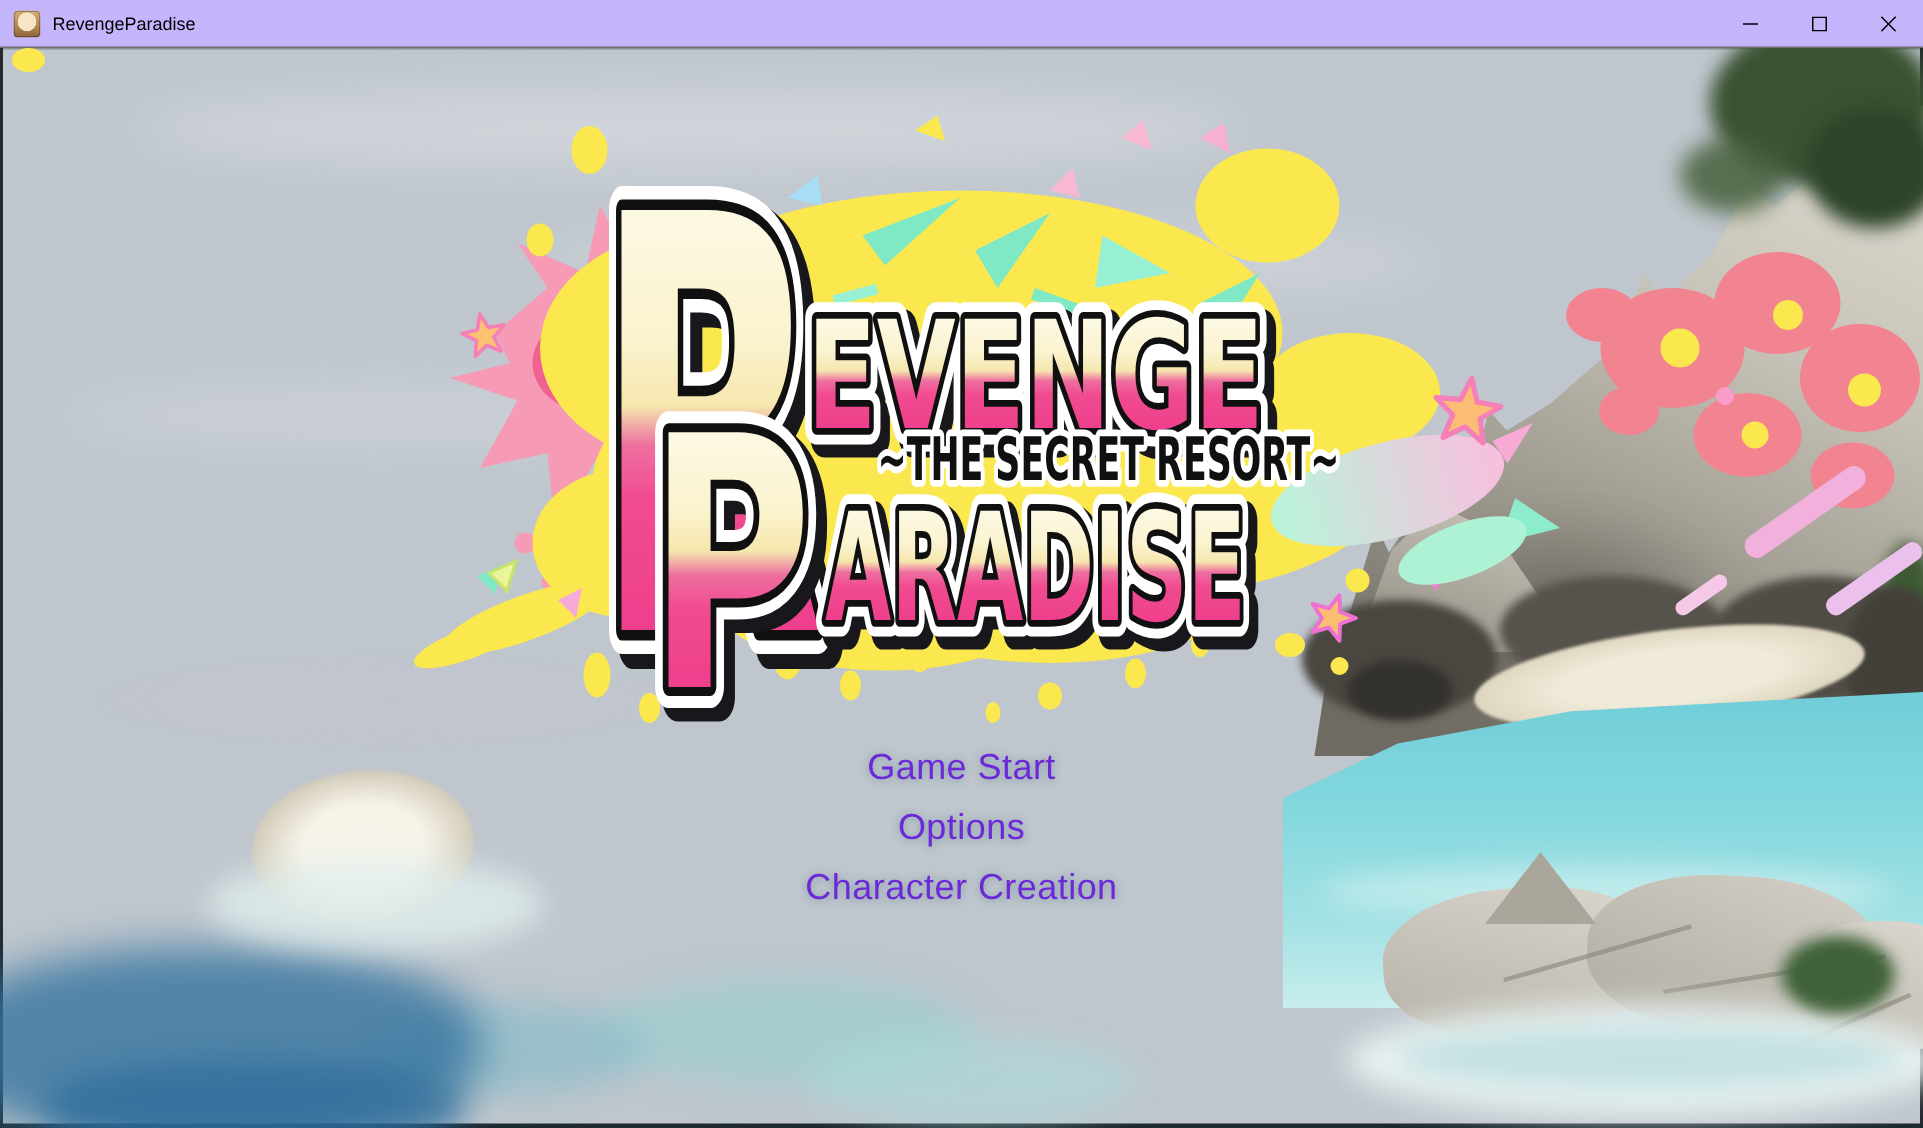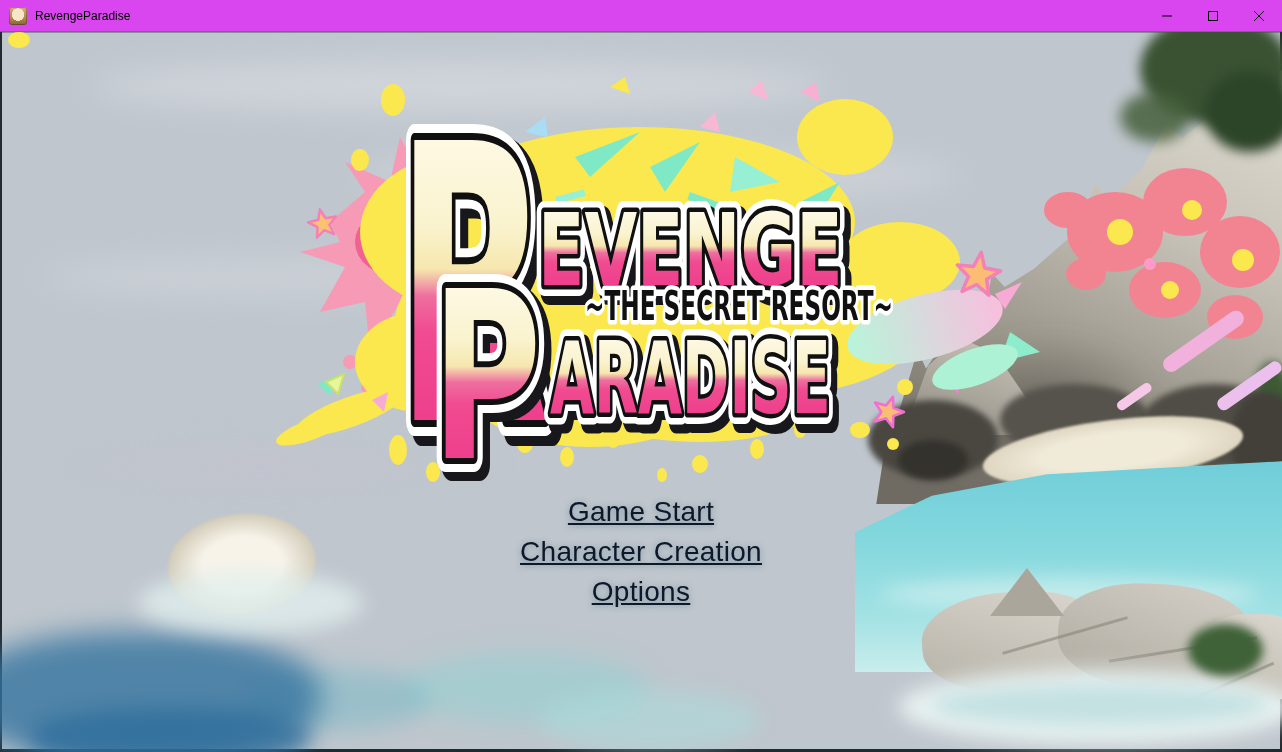--- a/index.html
+++ b/index.html
@@ -4,21 +4,21 @@
 <style>
   html,body{margin:0;padding:0;background:#2b2b2b;}
   .window{
     position:relative;width:1282px;height:752px;background:#fff;
     font-family:"Liberation Sans",sans-serif;
     box-shadow: inset 0 0 0 1px #565b61;
     overflow:hidden;
   }
   
   .titlebar{
-    position:relative;height:32px;background:#d946ef;
+    position:relative;height:32px;background:#c4b5fd;
     border-bottom:1px solid #6e6e6e;box-sizing:border-box;
     display:flex;align-items:center;
   }
   .app-icon{
     width:18px;height:18px;margin:0 8px 0 9px;border-radius:3px;flex:0 0 auto;
     background:
       radial-gradient(circle at 50% 42%, #f8e6c9 0 44%, rgba(0,0,0,0) 46%),
       linear-gradient(180deg,#d8b078 0%,#b3874f 60%,#8a6436 100%);
     box-shadow: inset 0 0 0 1px rgba(0,0,0,.25);
   }
@@ -97,22 +97,22 @@
   .crack{height:3px;background:#87837a;opacity:.6;}
   .crack.k1{left:1000px;top:602px;width:130px;transform:rotate(-16deg);}
   .crack.k2{left:1108px;top:616px;width:150px;transform:rotate(-9deg);}
   .crack.k3{left:1178px;top:650px;width:100px;transform:rotate(-24deg);}
   .foam{left:898px;top:638px;width:400px;height:74px;border-radius:50%;background:#edf6f5;opacity:.95;filter:blur(10px);}
   .rshadow{left:930px;top:652px;width:340px;height:42px;border-radius:50%;background:#9fcfd2;opacity:.5;filter:blur(9px);}
   
   .logo-svg{position:absolute;left:0;top:0;width:1282px;height:720px;pointer-events:none;}
   .menu{position:absolute;left:0;right:0;top:460px;text-align:center;}
   .menu-item{
-    height:40px;line-height:40px;font-size:28px;color:#0f172a;letter-spacing:.3px;
-    text-shadow:0 1px 6px rgba(40,90,110,.45);cursor:pointer;user-select:none;text-decoration:underline;
+    height:40px;line-height:40px;font-size:24px;color:#6d28d9;letter-spacing:.3px;
+    text-shadow:0 1px 6px rgba(40,90,110,.45);cursor:pointer;user-select:none;
   }
 </style>
 </head>
 <body>
 
 <div class="window">
 
   <div class="titlebar">
     <span class="app-icon"></span>
     <span class="title-text">RevengeParadise</span>
@@ -349,18 +349,18 @@
             </g>
           <g transform="translate(585,288) scale(0.58,1)">
               <text font-size="40" fill="#101010" x="0" y="0">~THE SECRET RESORT~</text>
             </g>
         </g>
       </g>
     </svg>
 
     <nav class="menu">
       <div class="menu-item">Game Start</div>
+      <div class="menu-item">Options</div>
       <div class="menu-item">Character Creation</div>
-      <div class="menu-item">Options</div>
     </nav>
 
   </div>
 </div>
 
 </body></html>

